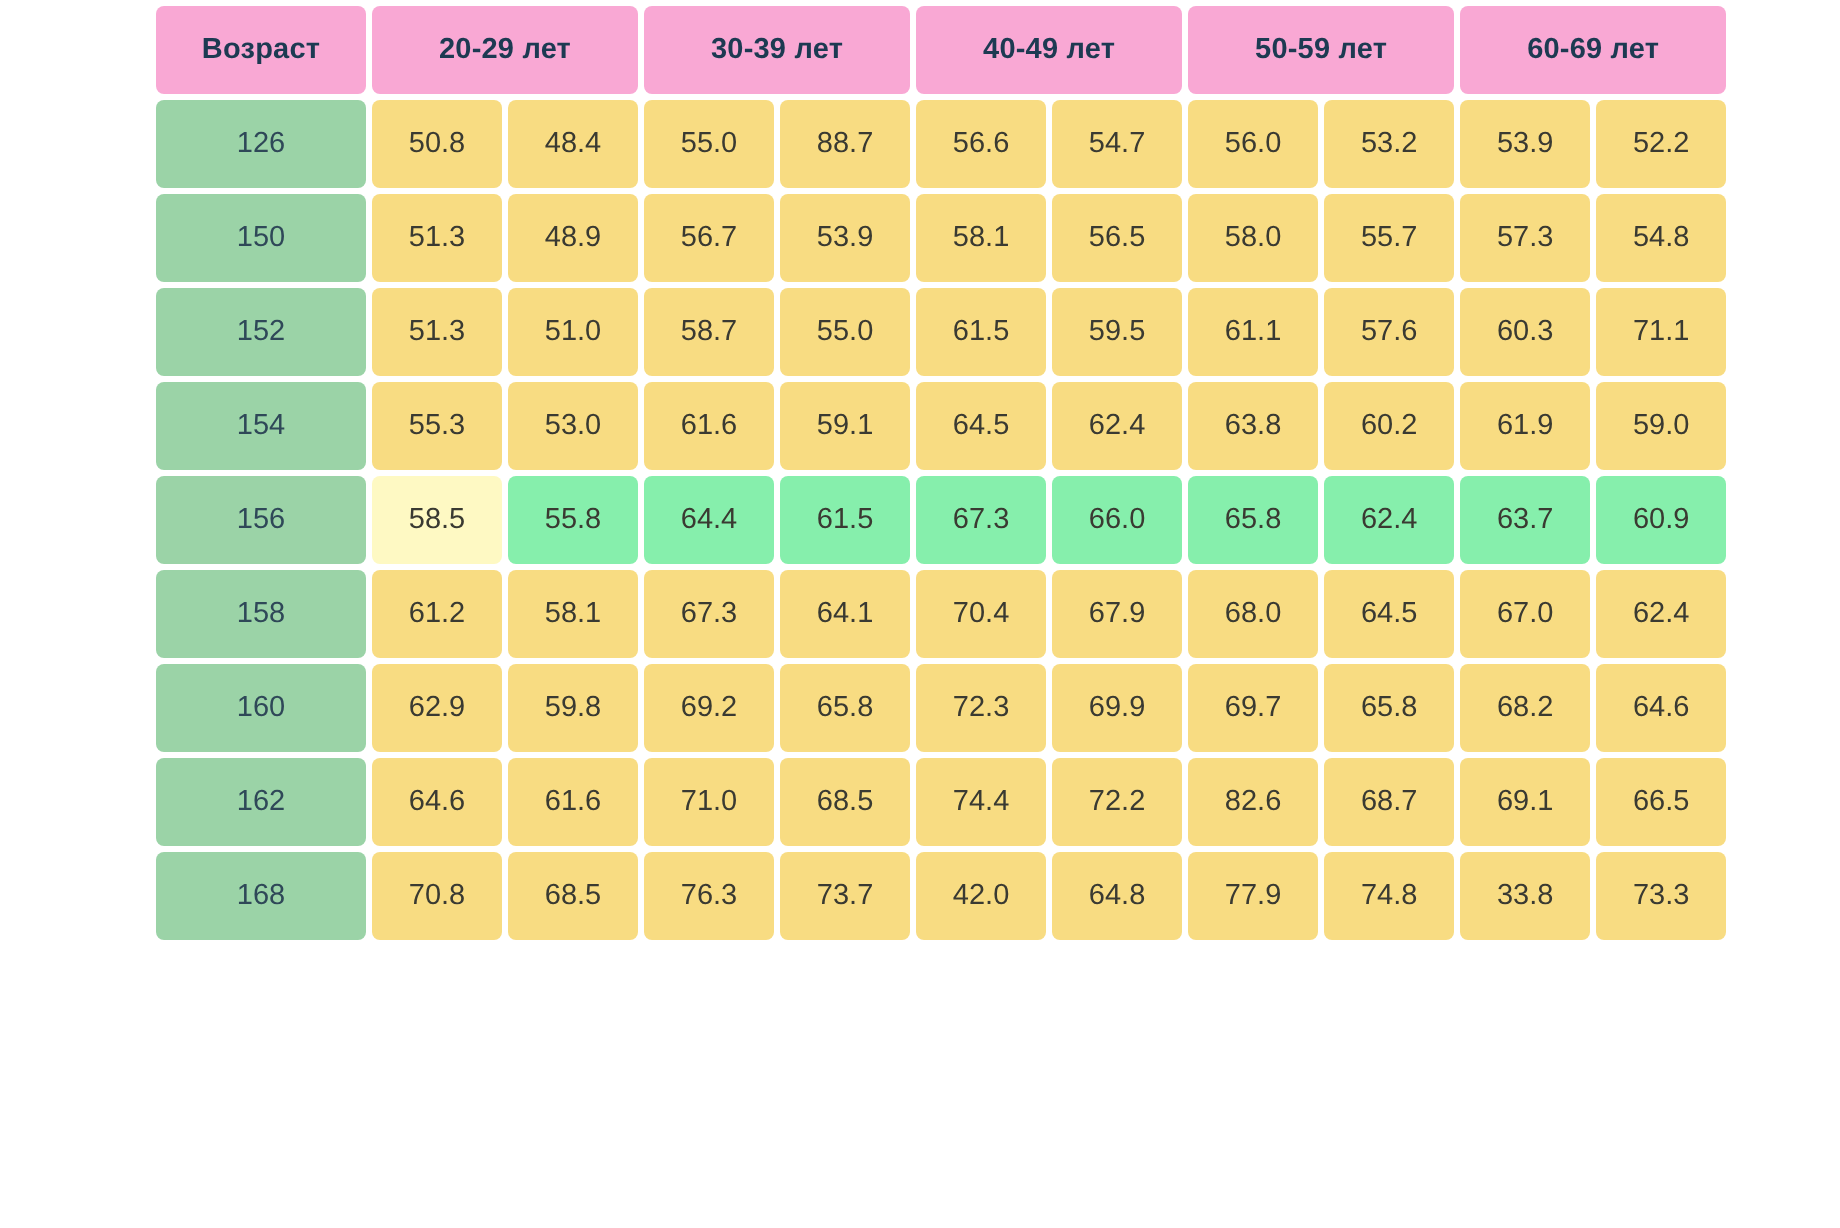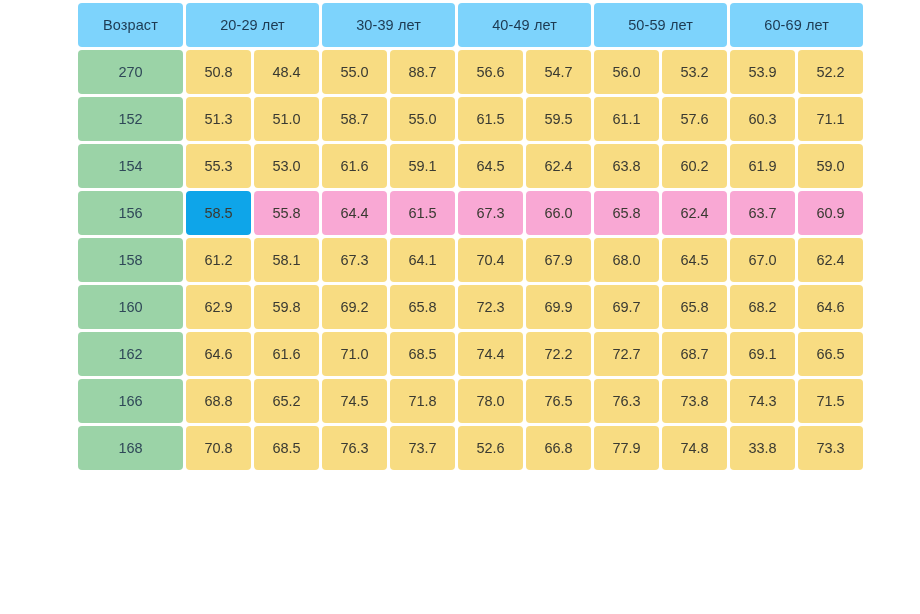--- a/index.html
+++ b/index.html
@@ -32,23 +32,23 @@
     margin: 0;
     border-radius: 4px;
     text-align: center;
     vertical-align: middle;
     font-size: 14.5px;
     height: 44px;
     box-sizing: border-box;
   }
   
   th.hdr {
-    background: #7dd3fc;
+    background: #f9a8d4;
     color: #1d3a52;
-    font-weight: normal;
+    font-weight: bold;
     font-size: 14.5px;
     letter-spacing: 0.1px;
   }
   th.hdr-age {
     height: 45px;
   }
   th.hdr-sub {
     height: 47px;
   }
   
@@ -61,25 +61,25 @@
     font-size: 14.5px;
     font-weight: normal;
   }
   td.val {
     background: #f8dc82;
     color: #3a3a32;
     font-size: 14.5px;
   }
   
   td.val-hl {
-    background: #f9a8d4;
+    background: #86efac;
     color: #3a3a32;
   }
   td.val-hl-first {
-    background: #0ea5e9;
+    background: #fef9c3;
     color: #3a3a32;
   }
   tr.data-row td { height: 44px; }
 </style>
 </head>
 <body>
 
 <div id="table-wrap">
   <table class="weight-table">
     <colgroup>
@@ -100,31 +100,44 @@
         <th class="hdr hdr-age" rowspan="1">Возраст</th>
         <th class="hdr hdr-age" colspan="2">20-29 лет</th>
         <th class="hdr hdr-age" colspan="2">30-39 лет</th>
         <th class="hdr hdr-age" colspan="2">40-49 лет</th>
         <th class="hdr hdr-age" colspan="2">50-59 лет</th>
         <th class="hdr hdr-age" colspan="2">60-69 лет</th>
       </tr>
     </thead>
     <tbody id="table-body">
         <tr class="data-row">
-          <td class="height-cell">270</td>
+          <td class="height-cell">126</td>
           <td class="val">50.8</td>
           <td class="val">48.4</td>
           <td class="val">55.0</td>
           <td class="val">88.7</td>
           <td class="val">56.6</td>
           <td class="val">54.7</td>
           <td class="val">56.0</td>
           <td class="val">53.2</td>
           <td class="val">53.9</td>
           <td class="val">52.2</td>
+        </tr>
+        <tr class="data-row">
+          <td class="height-cell">150</td>
+          <td class="val">51.3</td>
+          <td class="val">48.9</td>
+          <td class="val">56.7</td>
+          <td class="val">53.9</td>
+          <td class="val">58.1</td>
+          <td class="val">56.5</td>
+          <td class="val">58.0</td>
+          <td class="val">55.7</td>
+          <td class="val">57.3</td>
+          <td class="val">54.8</td>
         </tr>
         <tr class="data-row">
           <td class="height-cell">152</td>
           <td class="val">51.3</td>
           <td class="val">51.0</td>
           <td class="val">58.7</td>
           <td class="val">55.0</td>
           <td class="val">61.5</td>
           <td class="val">59.5</td>
           <td class="val">61.1</td>
@@ -185,46 +198,33 @@
           <td class="val">64.6</td>
         </tr>
         <tr class="data-row">
           <td class="height-cell">162</td>
           <td class="val">64.6</td>
           <td class="val">61.6</td>
           <td class="val">71.0</td>
           <td class="val">68.5</td>
           <td class="val">74.4</td>
           <td class="val">72.2</td>
-          <td class="val">72.7</td>
+          <td class="val">82.6</td>
           <td class="val">68.7</td>
           <td class="val">69.1</td>
           <td class="val">66.5</td>
-        </tr>
-        <tr class="data-row">
-          <td class="height-cell">166</td>
-          <td class="val">68.8</td>
-          <td class="val">65.2</td>
-          <td class="val">74.5</td>
-          <td class="val">71.8</td>
-          <td class="val">78.0</td>
-          <td class="val">76.5</td>
-          <td class="val">76.3</td>
-          <td class="val">73.8</td>
-          <td class="val">74.3</td>
-          <td class="val">71.5</td>
         </tr>
         <tr class="data-row">
           <td class="height-cell">168</td>
           <td class="val">70.8</td>
           <td class="val">68.5</td>
           <td class="val">76.3</td>
           <td class="val">73.7</td>
-          <td class="val">52.6</td>
-          <td class="val">66.8</td>
+          <td class="val">42.0</td>
+          <td class="val">64.8</td>
           <td class="val">77.9</td>
           <td class="val">74.8</td>
           <td class="val">33.8</td>
           <td class="val">73.3</td>
         </tr>
       </tbody>
   </table>
 </div>
 
 </body></html>

